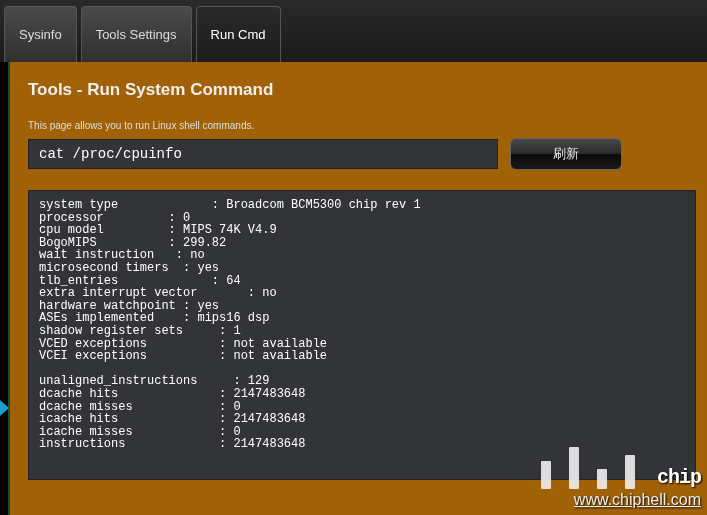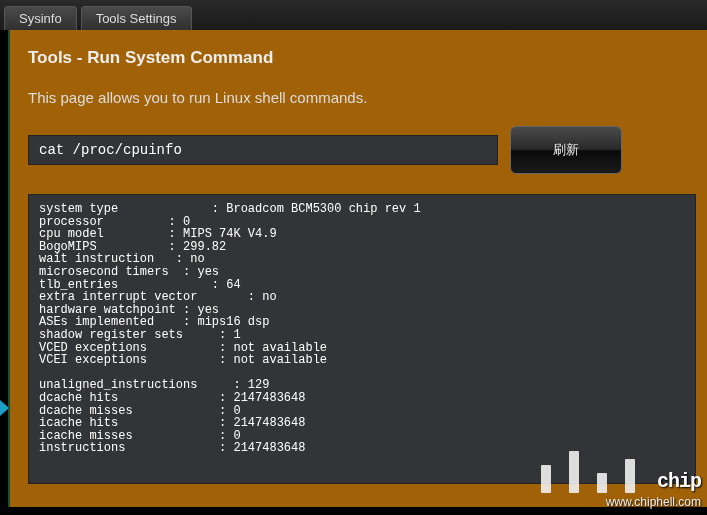--- a/index.html
+++ b/index.html
@@ -12,21 +12,21 @@
     overflow: hidden;
     position: relative;
   }
   .tabs {
     display: flex;
     background: linear-gradient(to bottom, #2a2a2a, #1a1a1a);
     padding: 6px 4px 0 4px;
     gap: 4px;
   }
   .tab {
-    padding: 4px 14px;
+    padding: 20px 14px;
     background: linear-gradient(to bottom, #4a4a4a, #303030);
     color: #ddd;
     font-size: 13px;
     border-radius: 4px 4px 0 0;
     cursor: pointer;
     border: 1px solid #555;
     border-bottom: none;
   }
   .tab.active {
     background: linear-gradient(to bottom, #2a2a2a, #1c1c1c);
@@ -39,45 +39,45 @@
     background: #a16207;
     height: calc(515px - 38px);
   }
   .page-title {
     font-size: 17px;
     font-weight: bold;
     color: #eee;
     margin-bottom: 18px;
   }
   .desc {
-    font-size: 15px;
+    font-size: 10px;
     color: #ddd;
     line-height: 1.6;
-    margin-bottom: 16px;
+    margin-bottom: 4px;
   }
   .cmd-row {
     display: flex;
     gap: 12px;
     align-items: center;
     margin-bottom: 10px;
   }
   .cmd-input {
     flex: 0 0 470px;
     background: #323438;
     border: 1px solid #222;
     color: #fff;
     font-family: "Courier New", monospace;
     font-size: 14px;
     padding: 6px 10px;
     height: 30px;
     outline: none;
   }
   .refresh-btn {
     width: 112px;
-    height: 48px;
+    height: 32px;
     background: linear-gradient(to bottom, #4a4a4a 0%, #2a2a2a 48%, #0a0a0a 52%, #1a1a1a 100%);
     border: 1px solid #666;
     border-radius: 6px;
     color: #eee;
     font-size: 13px;
     cursor: pointer;
   }
   .output {
     background: #323438;
     border: 1px solid #222;
@@ -125,31 +125,33 @@
   .watermark .chip-text {
     font-family: "Courier New", monospace;
     font-size: 20px;
     font-weight: bold;
     letter-spacing: -1px;
     color: #fff;
     text-shadow: 1px 1px 2px #000;
     margin-left: 4px;
   }
   .watermark .url {
-    font-size: 12px;
+    font-size: 16px;
     color: #eee;
     text-shadow: 1px 1px 2px #000;
+    text-decoration: underline;
   }
 </style>
 </head>
 <body>
 
 <div class="tabs">
   <div class="tab">Sysinfo</div>
   <div class="tab">Tools Settings</div>
+  <div class="tab active">Run Cmd</div>
 </div>
 
 <div class="content">
   <div class="page-title">Tools - Run System Command</div>
   <div class="desc">
     <div>This page allows you to run Linux shell commands.</div>
   </div>
   <div class="cmd-row">
     <input class="cmd-input" type="text" value="cat /proc/cpuinfo" style="">
     <button class="refresh-btn">刷新</button>

